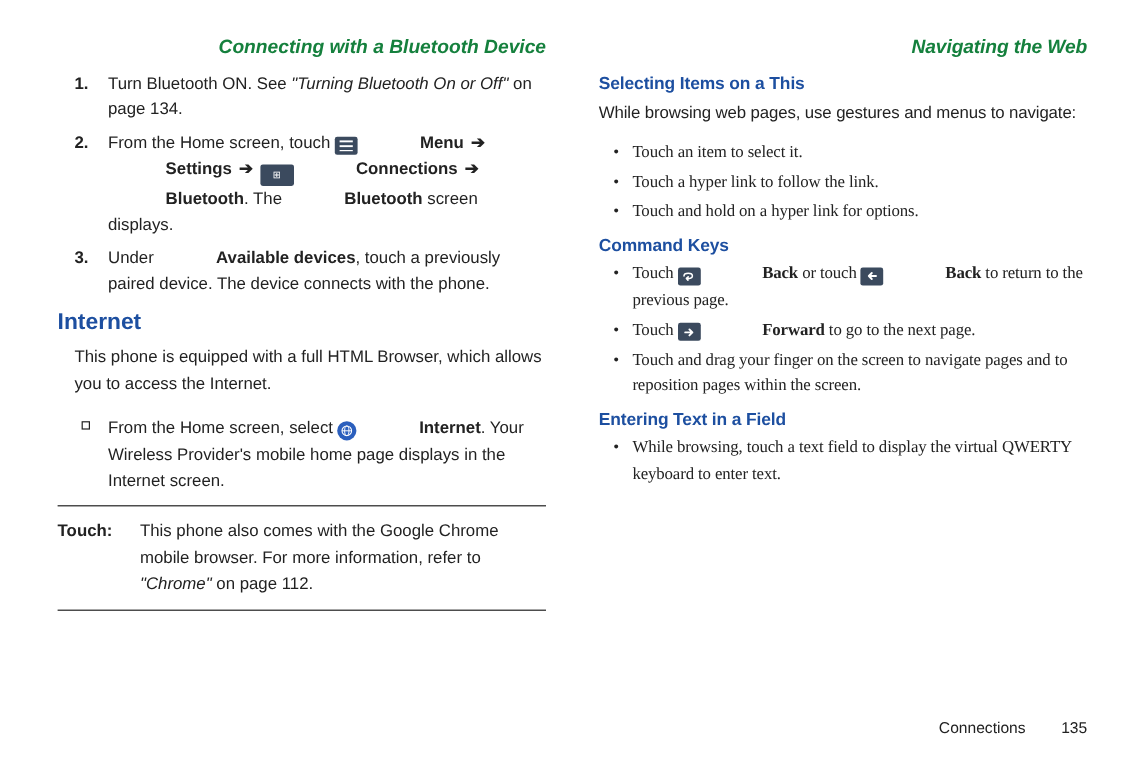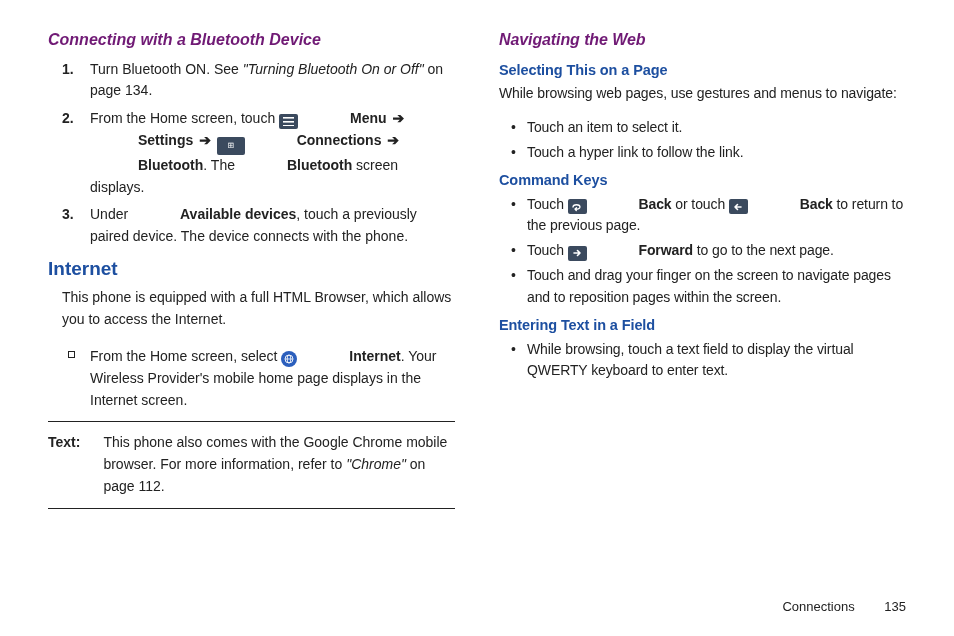--- a/index.html
+++ b/index.html
@@ -15,25 +15,26 @@
     }
     .columns {
       display: flex;
       gap: 44px;
     }
     .col {
       flex: 1;
       line-height: 1.55;
     }
     .h-blue-ital {
-      color: #701a75;
+      color: #15803d;
       font-style: italic;
       font-weight: bold;
       font-size: 16px;
       margin-bottom: 6px;
+      text-align: right;
     }
     .h-blue-big {
       color: #1d4fa0;
       font-weight: bold;
       font-size: 19px;
       margin-top: 6px;
       margin-bottom: 4px;
     }
     .h-blue-sub {
       color: #1d4fa0;
@@ -60,21 +61,21 @@
     .bold { font-weight: bold; padding-left: 48px; }
     .arrow { font-weight: bold; padding: 0 2px; }
     .para { margin: 2px 0 16px 14px; }
     .para0 { margin: 2px 0 12px 0px; }
     .square-item { position: relative; padding-left: 42px; margin-top: 4px; }
     .square-item .sq { position: absolute; left: 20px; top: 5px; width: 7px; height: 7px; border: 1.5px solid #222; }
     hr.rule { border: none; border-top: 1.2px solid #222; margin: 10px 0; }
     .note-row { display: flex; gap: 6px; margin: 0 0 0 0; }
     .note-label { font-weight: bold; white-space: nowrap; }
     .note-body { flex: 1; margin-left: 17px; }
-    ul.bullets { list-style: none; padding-left: 12px; }
+    ul.bullets { list-style: none; padding-left: 12px; font-family: Liberation Serif, serif; }
     ul.bullets > li { position: relative; padding-left: 16px; margin-bottom: 3px; }
     ul.bullets > li::before { content: "•"; position: absolute; left: 0; top: 0; font-size: 14px; }
     .icon-box {
       display: inline-flex;
       align-items: center;
       justify-content: center;
       width: 19px;
       height: 15px;
       background: #3b4a5e;
       border-radius: 2px;
@@ -170,35 +171,36 @@
             <circle cx="5" cy="5" r="4" fill="none" stroke="#fff" stroke-width="0.9"></circle>
             <ellipse cx="5" cy="5" rx="1.8" ry="4" fill="none" stroke="#fff" stroke-width="0.8"></ellipse>
             <line x1="1" y1="5" x2="9" y2="5" stroke="#fff" stroke-width="0.8"></line>
           </svg>
       </span>
       <span class="bold">Internet</span><span>. Your Wireless Provider's mobile home page displays in the Internet screen.</span>
     </div>
 
     <hr class="rule">
     <div class="note-row">
-      <div class="note-label">Text:</div>
+      <div class="note-label">Touch:</div>
       <div class="note-body">
         <span>This phone also comes with the Google Chrome mobile browser. For more information, refer to </span><span class="ref-ital">"Chrome"</span><span> on page 112.</span>
       </div>
     </div>
     <hr class="rule">
   </div>
 
   <div class="col condensed">
     <div class="h-blue-ital">Navigating the Web</div>
-    <div class="h-blue-sub">Selecting This on a Page</div>
+    <div class="h-blue-sub">Selecting Items on a This</div>
     <div class="para0">While browsing web pages, use gestures and menus to navigate:</div>
     <ul class="bullets">
       <li>Touch an item to select it.</li>
       <li>Touch a hyper link to follow the link.</li>
+      <li>Touch and hold on a hyper link for options.</li>
     </ul>
 
     <div class="h-blue-sub">Command Keys</div>
     <ul class="bullets">
       <li>
         <span>Touch </span>
         <span class="icon-box">
           <svg width="13" height="10" viewBox="0 0 13 10">
               <path d="M2 5 C2 2, 9 2, 9 5 C9 7, 6 7.5, 4 7 M4 7 L5.5 5.7 M4 7 L5.3 8.5" fill="none" stroke="#fff" stroke-width="1.3" stroke-linecap="round"></path>
             </svg>

